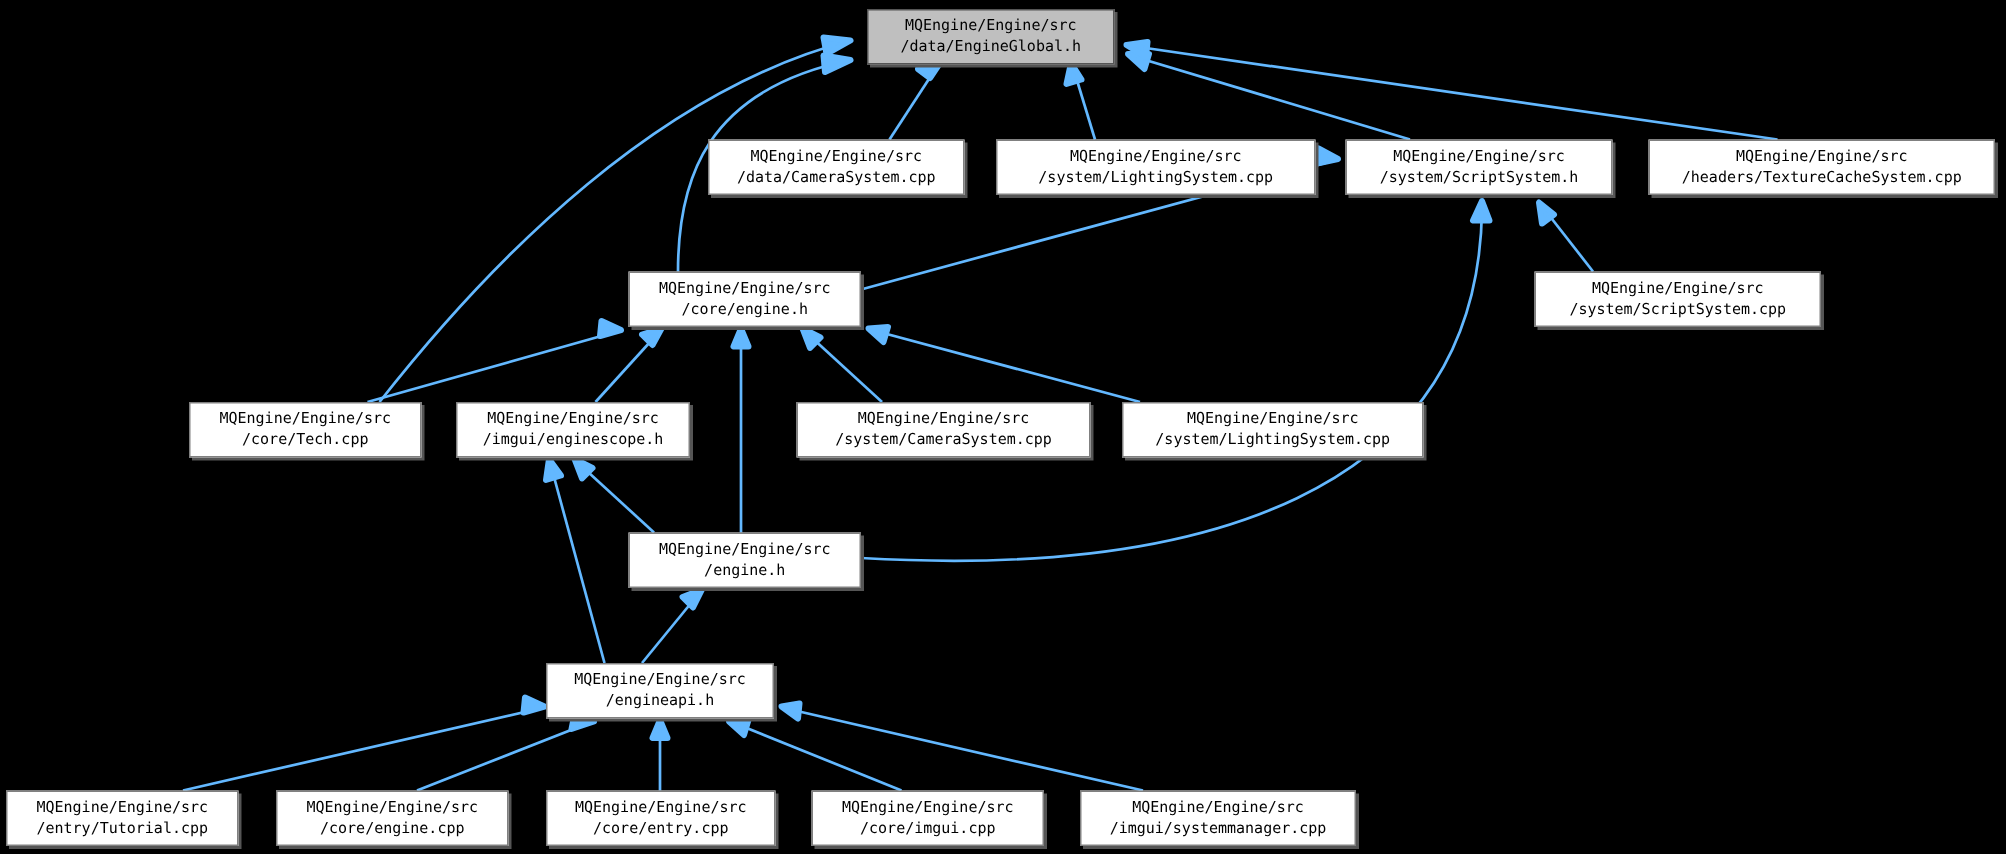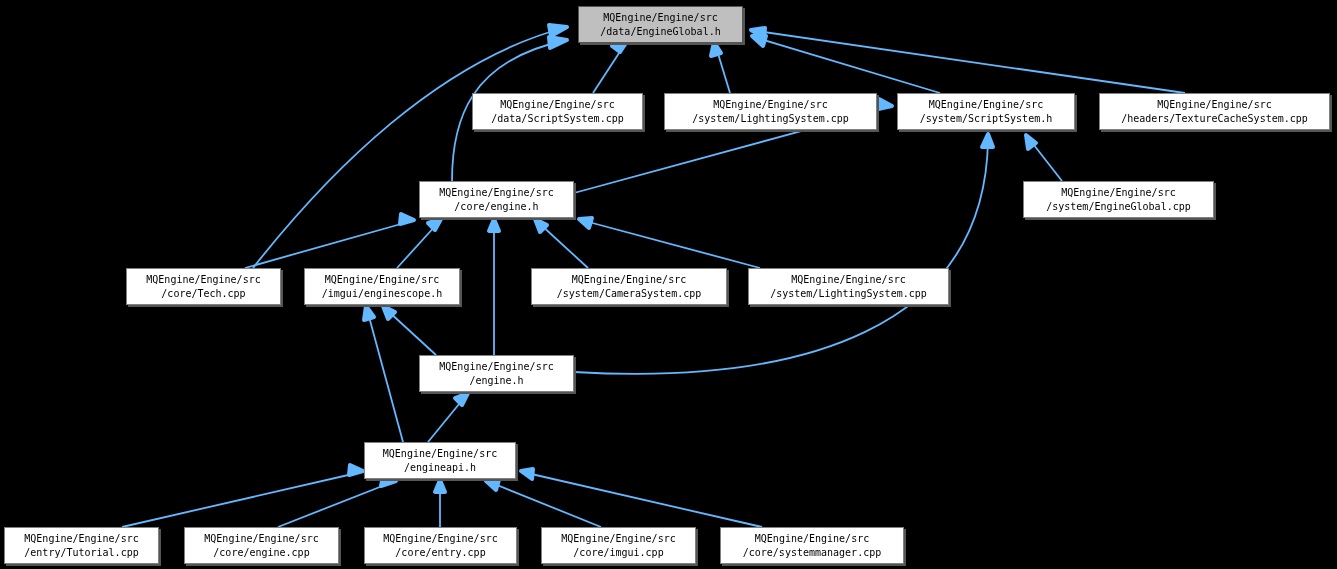--- a/index.html
+++ b/index.html
@@ -130,37 +130,37 @@
         <path d="M 762,527 L 527,473" fill="none" stroke="#63b8ff" stroke-width="1.8"></path>
         <path d="M 521,471 l 11,8 l 1,-10 z Z" fill="#63b8ff" stroke="#63b8ff" stroke-width="4" stroke-linejoin="round"></path>
       </g>
     </svg>
 <div class="node root" style="left: 578px; top: 6px; width: 165px; height: 37px;">
       <span class="l1">MQEngine/Engine/src</span>
       <span class="l2">/data/EngineGlobal.h</span>
     </div>
     <div class="node" style="left: 472px; top: 93px; width: 171px; height: 37px;">
       <span class="l1">MQEngine/Engine/src</span>
-      <span class="l2">/data/ScriptSystem.cpp</span>
+      <span class="l2">/data/CameraSystem.cpp</span>
     </div>
     <div class="node" style="left: 664px; top: 93px; width: 213px; height: 37px;">
       <span class="l1">MQEngine/Engine/src</span>
       <span class="l2">/system/LightingSystem.cpp</span>
     </div>
     <div class="node" style="left: 897px; top: 93px; width: 178px; height: 37px;">
       <span class="l1">MQEngine/Engine/src</span>
       <span class="l2">/system/ScriptSystem.h</span>
     </div>
     <div class="node" style="left: 1099px; top: 93px; width: 231px; height: 37px;">
       <span class="l1">MQEngine/Engine/src</span>
       <span class="l2">/headers/TextureCacheSystem.cpp</span>
     </div>
     <div class="node" style="left: 1023px; top: 181px; width: 191px; height: 37px;">
       <span class="l1">MQEngine/Engine/src</span>
-      <span class="l2">/system/EngineGlobal.cpp</span>
+      <span class="l2">/system/ScriptSystem.cpp</span>
     </div>
     <div class="node" style="left: 419px; top: 181px; width: 155px; height: 37px;">
       <span class="l1">MQEngine/Engine/src</span>
       <span class="l2">/core/engine.h</span>
     </div>
     <div class="node" style="left: 126px; top: 268px; width: 155px; height: 37px;">
       <span class="l1">MQEngine/Engine/src</span>
       <span class="l2">/core/Tech.cpp</span>
     </div>
     <div class="node" style="left: 304px; top: 268px; width: 156px; height: 37px;">
@@ -194,15 +194,15 @@
     <div class="node" style="left: 364px; top: 527px; width: 153px; height: 37px;">
       <span class="l1">MQEngine/Engine/src</span>
       <span class="l2">/core/entry.cpp</span>
     </div>
     <div class="node" style="left: 541px; top: 527px; width: 155px; height: 37px;">
       <span class="l1">MQEngine/Engine/src</span>
       <span class="l2">/core/imgui.cpp</span>
     </div>
     <div class="node" style="left: 720px; top: 527px; width: 184px; height: 37px;">
       <span class="l1">MQEngine/Engine/src</span>
-      <span class="l2">/core/systemmanager.cpp</span>
+      <span class="l2">/imgui/systemmanager.cpp</span>
     </div>
   </div>
 
 </body></html>

